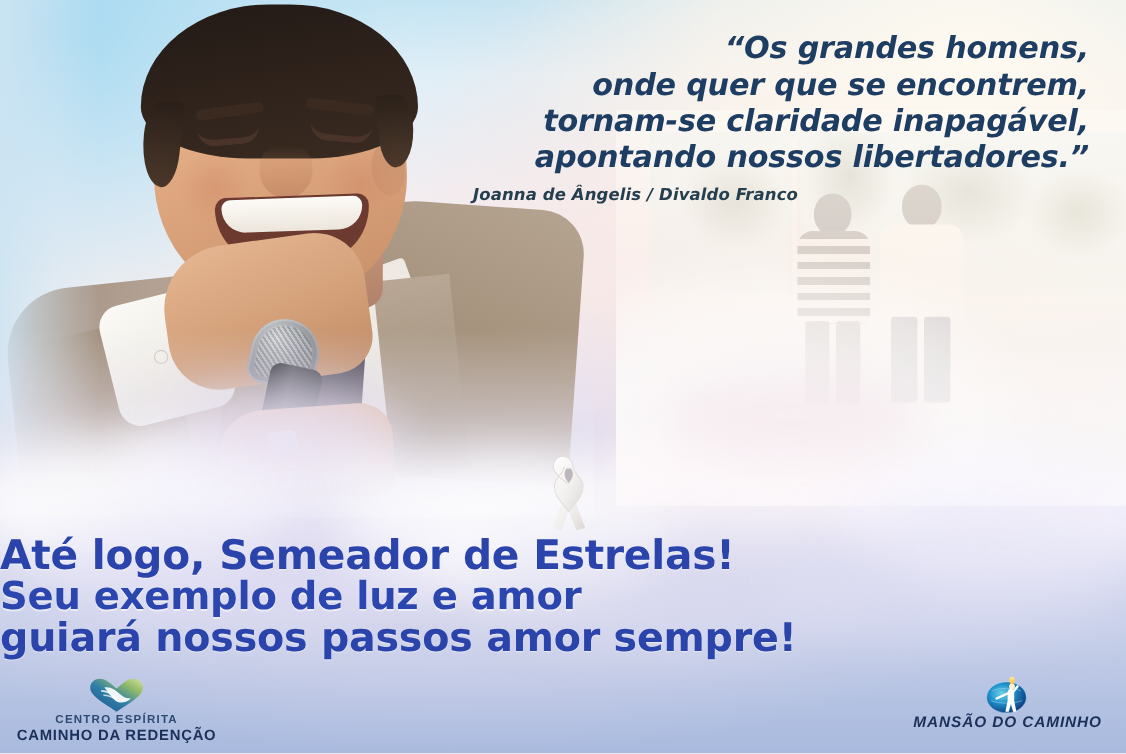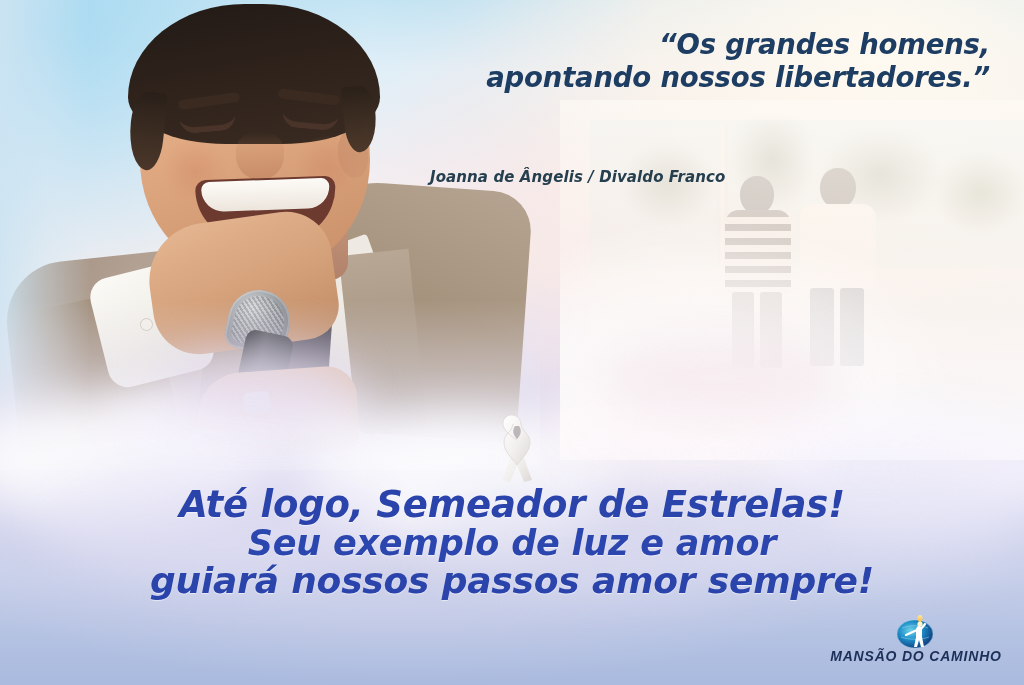--- a/index.html
+++ b/index.html
@@ -236,23 +236,23 @@
     font-size:15px; color:#253f4f;
     letter-spacing:0.1px;
   }
 
   
   #ribbon { position:absolute; left:482px; top:410px; width:70px; height:78px; }
 
   
   #headline {
     position:absolute; left:0; top:486px; width:1024px;
-    text-align:center;
+    text-align:left;
     font-family:"DejaVu Sans", sans-serif;
-    font-style:italic; font-weight:bold;
+    font-weight:bold;
     line-height:38px;
     color:#2a44ab;
     text-shadow:0 1px 1px rgba(255,255,255,.55);
   }
   #headline .hl { display:block; white-space:nowrap; }
   #headline .hl1 { font-size:37px; letter-spacing:-0.2px; }
   #headline .hl2 { font-size:35px; letter-spacing:-0.2px; color:#2c46af; }
   #headline .hl3 { font-size:36px; letter-spacing:-0.2px; color:#2a44ab; }
 
   
@@ -345,20 +345,22 @@
     <span class="cloud" style="left:760px;  top:48px;  width:310px; height:125px; background:rgba(248,246,254,.78);"></span>
     <span class="cloud" style="left:40px;   top:105px; width:360px; height:110px; background:rgba(226,224,244,.55);"></span>
     <span class="cloud" style="left:420px;  top:118px; width:380px; height:110px; background:rgba(222,222,242,.50);"></span>
     <span class="cloud" style="left:700px;  top:112px; width:340px; height:110px; background:rgba(224,224,244,.50);"></span>
     <span class="cloud" style="left:160px;  top:-20px; width:200px; height:80px;  background:rgba(222,210,234,.45);"></span>
     <span class="cloud" style="left:600px;  top:-26px; width:240px; height:86px;  background:rgba(238,220,226,.42);"></span>
   </div>
 
   <div id="quote">
     <span class="ql">“Os grandes homens,</span>
+    <span class="ql">onde quer que se encontrem,</span>
+    <span class="ql">tornam-se claridade inapagável,</span>
     <span class="ql">apontando nossos libertadores.”</span>
   </div>
   <div id="quote-attr">Joanna de Ângelis / Divaldo Franco</div>
 
   <div id="ribbon">
     <svg width="70" height="78" viewBox="0 0 70 78" xmlns="http://www.w3.org/2000/svg">
       <defs>
         <linearGradient id="rg" x1="0" y1="0" x2="1" y2="1">
           <stop offset="0%" stop-color="#ffffff"></stop>
           <stop offset="55%" stop-color="#f2f0ee"></stop>
@@ -370,20 +372,40 @@
       <path d="M33 16 C30 20 31 25 35 29 C39 25 40 20 37 16 Z" fill="#a9a3a8" opacity="0.75"></path>
     </svg>
   </div>
 
   <div id="headline">
     <span class="hl hl1">Até logo, Semeador de Estrelas!</span>
     <span class="hl hl2">Seu exemplo de luz e amor</span>
     <span class="hl hl3">guiará nossos passos amor sempre!</span>
   </div>
 
+  <div id="logo-left">
+    <div class="logo-mark">
+      <svg width="56" height="32" viewBox="0 0 56 32" xmlns="http://www.w3.org/2000/svg">
+        <defs>
+          <linearGradient id="hg" x1="0" y1="1" x2="1" y2="0">
+            <stop offset="0%" stop-color="#1d4f8c"></stop>
+            <stop offset="45%" stop-color="#2f7fa8"></stop>
+            <stop offset="75%" stop-color="#8fb96a"></stop>
+            <stop offset="100%" stop-color="#d8e39a"></stop>
+          </linearGradient>
+        </defs>
+        <path d="M28 31 C14 22 4 16 4 9.5 C4 4 8.5 1 13 1 C17 1 21 3.5 28 10 C35 3.5 39 1 43 1 C47.5 1 52 4 52 9.5 C52 16 42 22 28 31 Z" fill="url(#hg)"></path>
+        <path d="M17 9 C22 8 27 11 31 15 C34 18 37 19 41 19 C37 23 31 24 27 21 C23 18 20 13 17 9 Z" fill="#ffffff" opacity="0.92"></path>
+        <path d="M14 12 C19 12 24 15 28 19" stroke="#ffffff" stroke-width="1.6" fill="none" opacity="0.8"></path>
+        <path d="M16 16 C21 16 25 18 29 21" stroke="#ffffff" stroke-width="1.4" fill="none" opacity="0.7"></path>
+      </svg>
+    </div>
+    <div class="logo-txt1">CENTRO ESPÍRITA</div>
+    <div class="logo-txt2">CAMINHO DA REDENÇÃO</div>
+  </div>
 
   <div id="logo-right">
     <div class="logo-mark">
       <svg width="46" height="34" viewBox="0 0 46 34" xmlns="http://www.w3.org/2000/svg">
         <defs>
           <radialGradient id="gg" cx="38%" cy="38%" r="72%">
             <stop offset="0%" stop-color="#6fd2e8"></stop>
             <stop offset="45%" stop-color="#1d8ec9"></stop>
             <stop offset="100%" stop-color="#0d2f72"></stop>
           </radialGradient>

